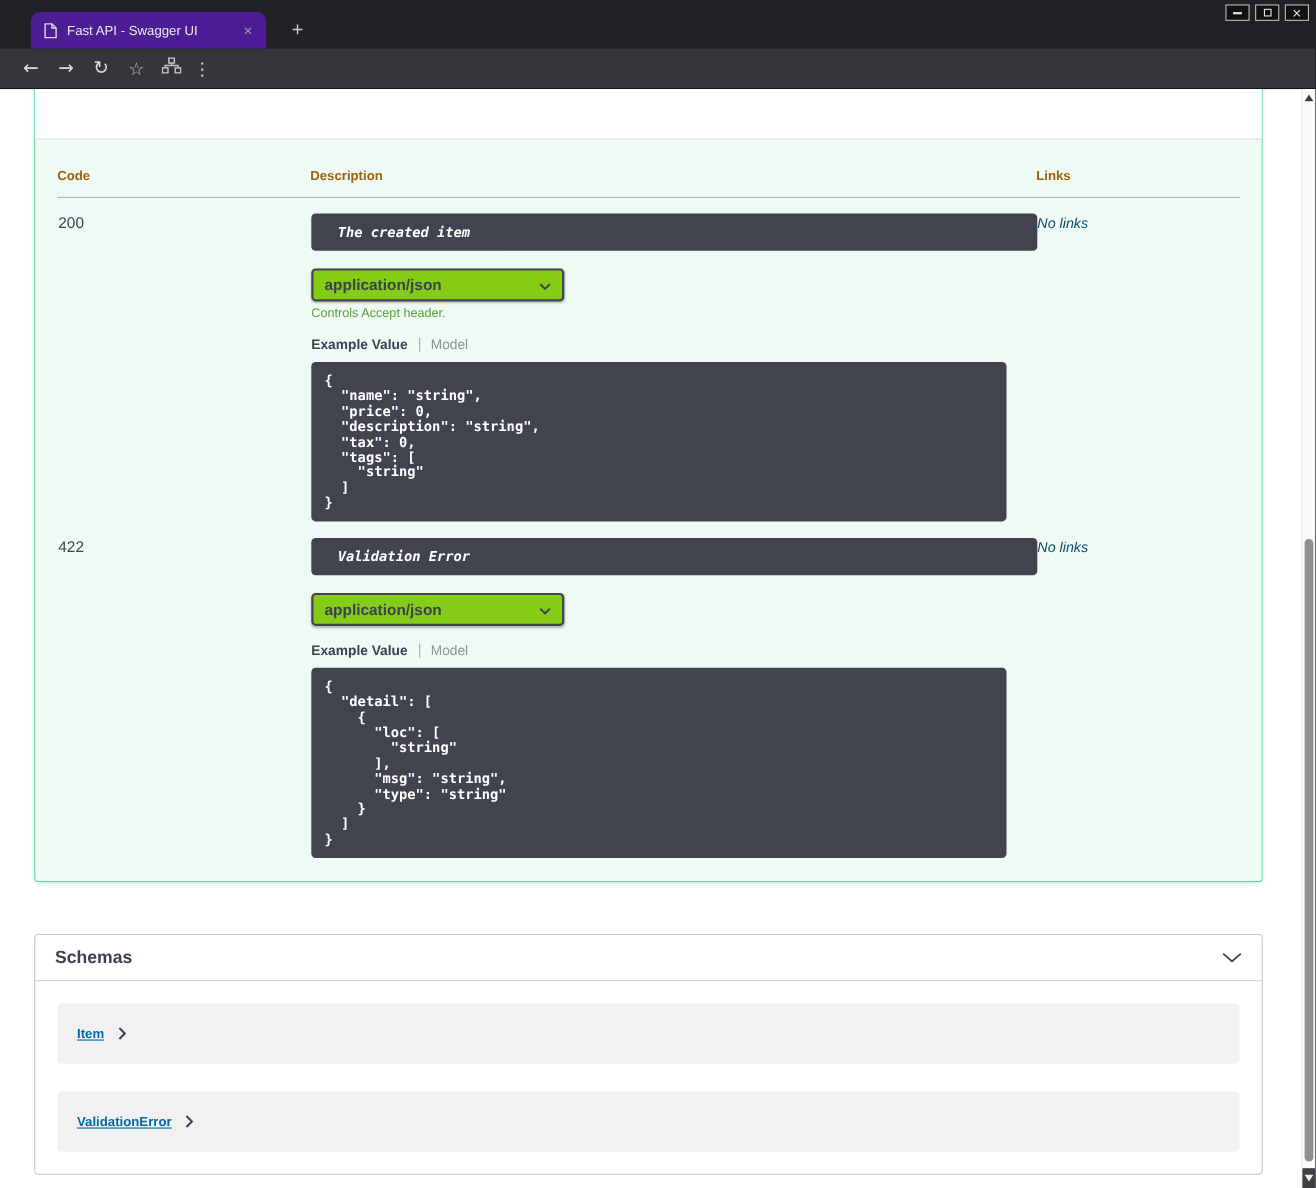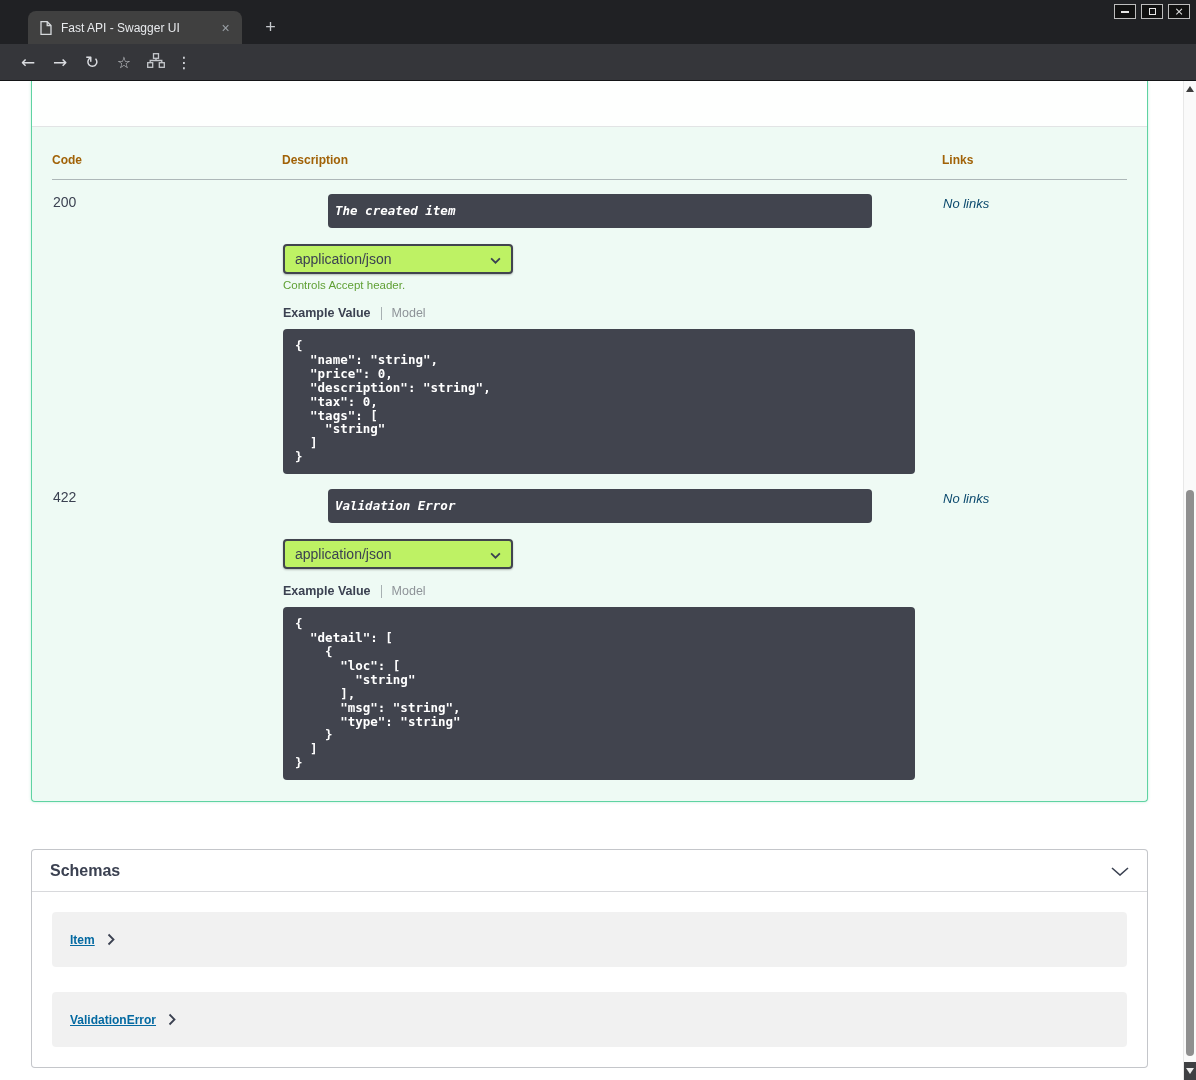--- a/index.html
+++ b/index.html
@@ -13,21 +13,21 @@
   
   .titlebar { position:relative; height:44px; background:#202124; }
   .win-controls { position:absolute; top:4px; right:6px; display:flex; gap:5px; }
   .winbtn { width:22px; height:15px; border:1px solid #bdbdbd; background:#111;
             display:flex; align-items:center; justify-content:center; cursor:default; }
   .glyph-min { width:8px; height:2px; background:#e6e6e6; }
   .glyph-max { width:7px; height:7px; border:1px solid #e6e6e6; }
   .glyph-x { color:#e6e6e6; font-size:11px; line-height:1; margin-top:-1px; font-family:"DejaVu Sans",sans-serif; }
 
   .tab { position:absolute; left:28px; bottom:0; width:214px; height:33px;
-         background:#404040; border-radius:8px 8px 0 0;
+         background:#4c1d95; border-radius:8px 8px 0 0;
          display:flex; align-items:center; padding:0 8px 0 12px; }
   .favicon { display:flex; flex:none; }
   .tab-title { flex:1; color:#e8eaed; font-size:12px; margin-left:9px;
                white-space:nowrap; overflow:hidden; }
   .tab-close { color:#9aa0a6; font-size:14px; width:17px; height:17px; flex:none;
                display:flex; align-items:center; justify-content:center; border-radius:50%; }
   .newtab { position:absolute; left:258px; bottom:4px; width:25px; height:25px;
             color:#c5c8cc; font-size:18px; display:flex; align-items:center;
             justify-content:center; border-radius:50%; }
 
@@ -57,28 +57,28 @@
   .section-header h4 { margin:0; font-size:14px; font-weight:bold; color:#3b4151; }
 
   .responses-body { padding:16px 20px 20px; }
   table.responses-table { width:100%; border-collapse:collapse; table-layout:fixed; }
   .responses-table th { text-align:left; font-size:12px; font-weight:bold; color:#a16207;
                         padding:10px 0 12px; border-bottom:1px solid rgba(59,65,81,.2); }
   .responses-table td { vertical-align:top; padding-top:14px; }
   .col-code-cell { font-size:14px; color:#3b4151; }
   .no-links { font-size:13px; font-style:italic; color:#0c4a6e; }
 
-  .desc-box { width:544px; background:#41444e; color:#fff; border-radius:4px;
-              padding:10px 7px; font-family:"DejaVu Sans Mono",monospace;
-              font-size:12.5px; font-style:italic; font-weight:bold; line-height:14px;margin-left:45px; }
-  .media-select { width:230px; height:30px; margin-top:16px; background:#bef264;
+  .desc-box { width:660px; background:#41444e; color:#fff; border-radius:4px;
+              padding:10px 24px; font-family:"DejaVu Sans Mono",monospace;
+              font-size:12.5px; font-style:italic; font-weight:bold; line-height:14px; }
+  .media-select { width:230px; height:30px; margin-top:16px; background:#84cc16;
                   border:2px solid #41444e; border-radius:4px;
                   box-shadow:0 1px 2px rgba(0,0,0,.25);
                   display:flex; align-items:center; justify-content:space-between;
-                  padding:0 10px; font-size:14px; font-weight:normal; color:#3b4151; cursor:pointer; }
+                  padding:0 10px; font-size:14px; font-weight:bold; color:#3b4151; cursor:pointer; }
   .accept-note { margin-top:5px; font-size:11.5px; color:#60a035; }
   .tabs { margin-top:14px; display:flex; align-items:center; height:16px; }
   .tab-ex { font-size:12.5px; font-weight:bold; color:#3b4151; }
   .tabdiv { width:1px; height:13px; background:rgba(59,65,81,.4); margin:0 10px; }
   .tab-model { font-size:12.5px; color:#8e9398; }
   .code-block { margin:8px 0 0; width:632px; background:#41444e; color:#fff;
                 border-radius:4px; padding:10px 12px; white-space:pre;
                 font-family:"DejaVu Sans Mono",monospace; font-size:12.5px;
                 font-weight:bold; line-height:13.9px; overflow:hidden; }
 

